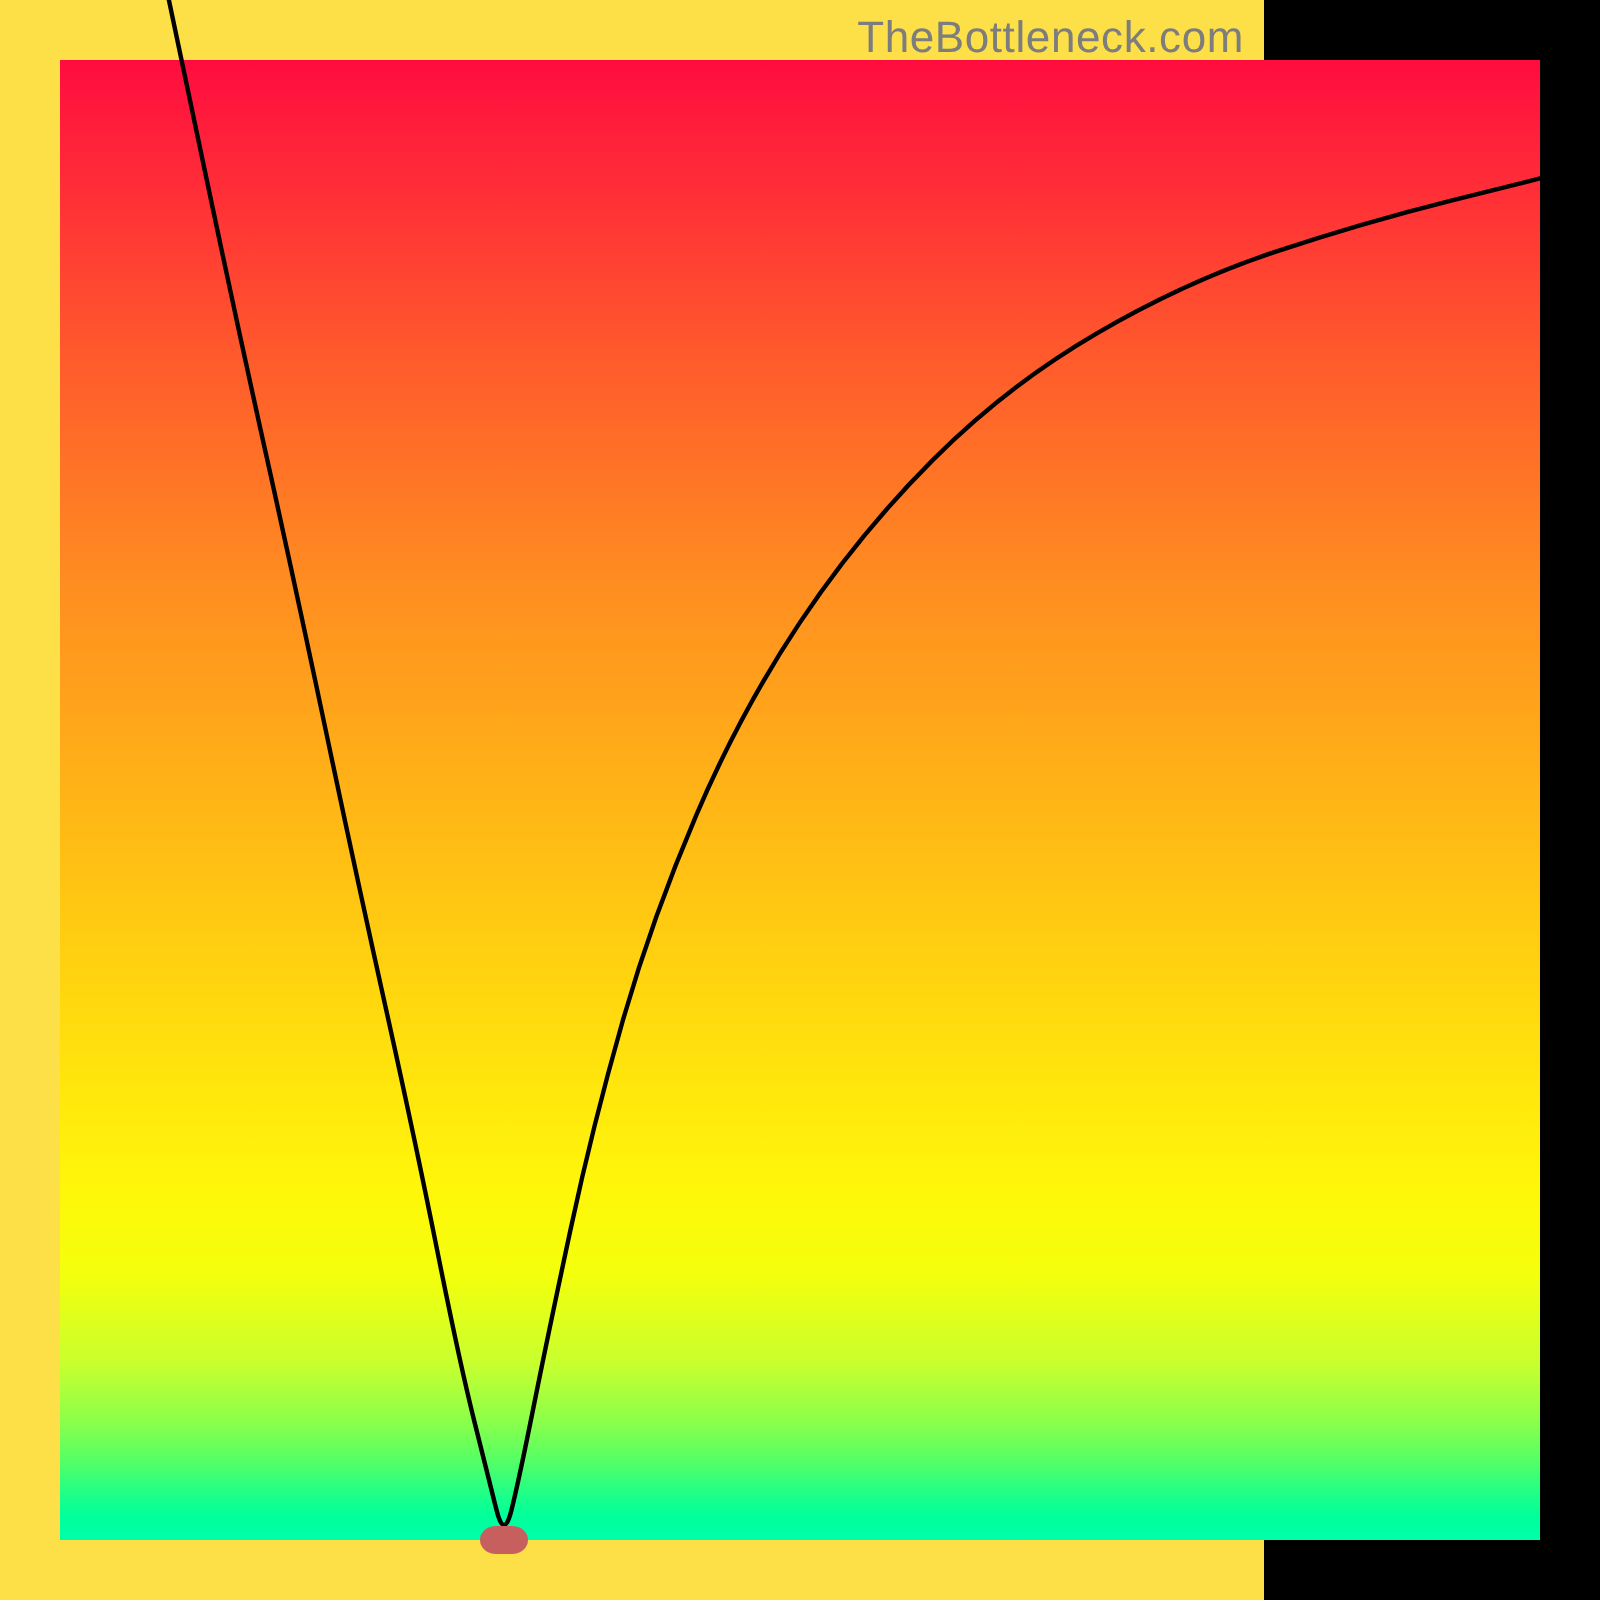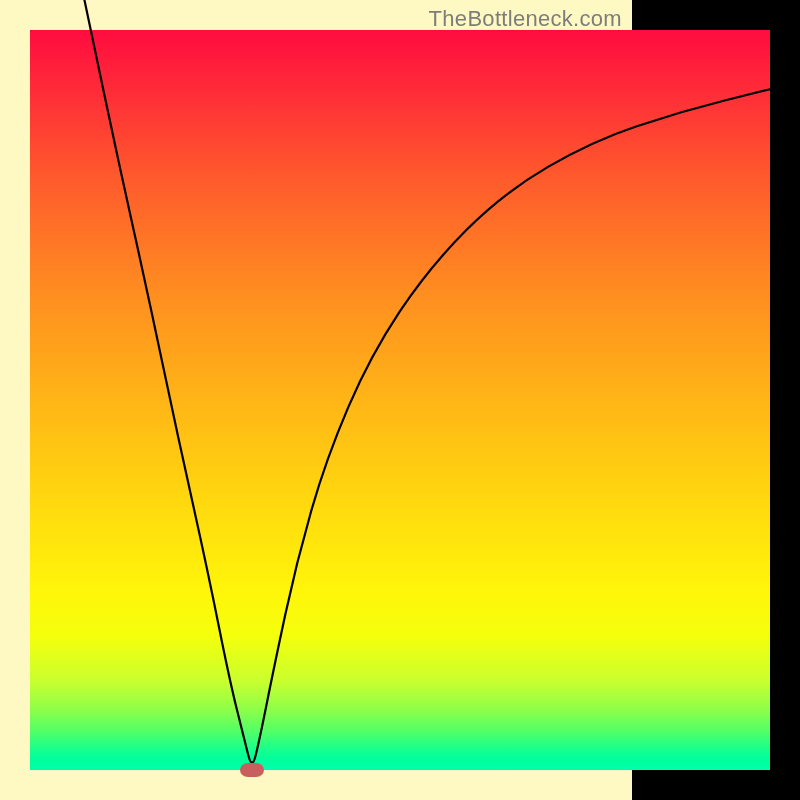--- a/index.html
+++ b/index.html
@@ -10,21 +10,21 @@
     background: #000;
     overflow: hidden;
     font-family: Arial, Helvetica, sans-serif;
   }
   .frame {
     position: absolute;
     left: 0;
     top: 0;
     width: 632px;
     height: 800px;
-    background: #fef9c3;
+    background: #fde047;
   }
   .plot-area {
     position: absolute;
     left: 30px;
     top: 30px;
     width: 740px;
     height: 740px;
     
     background: linear-gradient(to bottom,
       #ff0c3f 0%,

